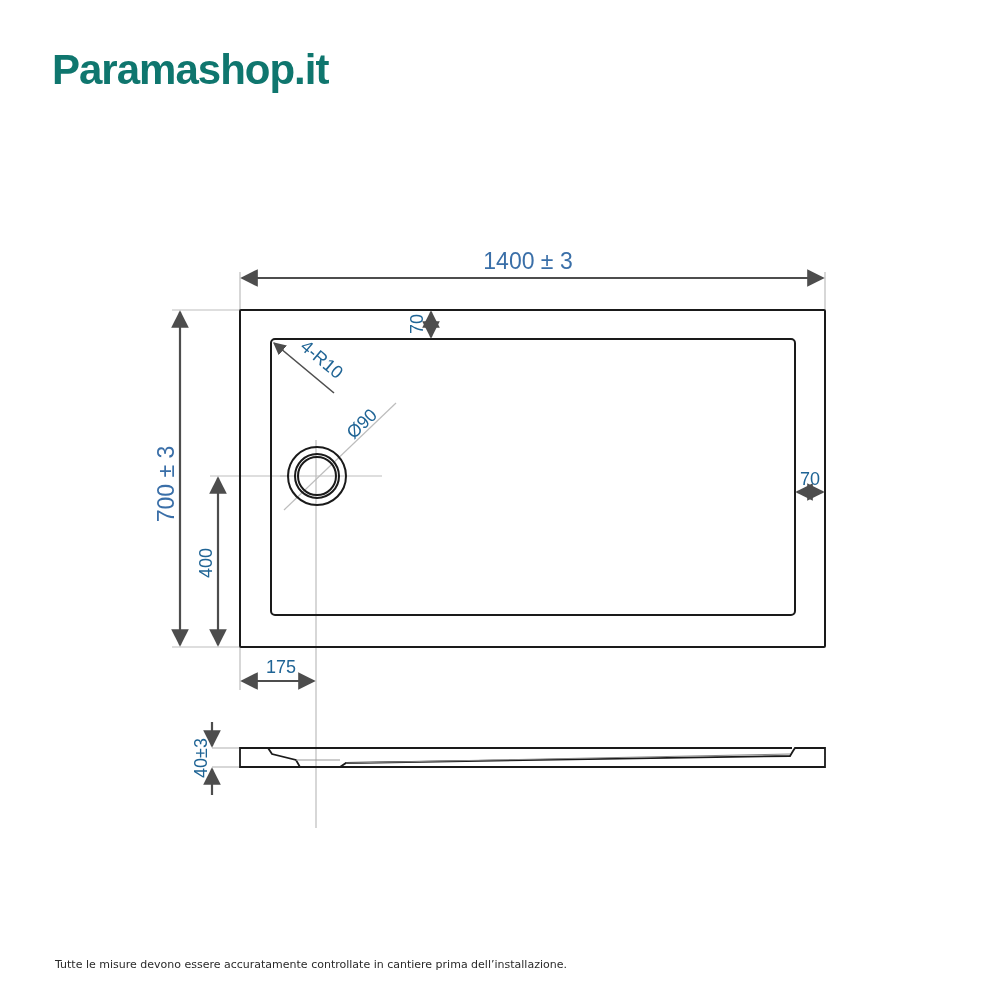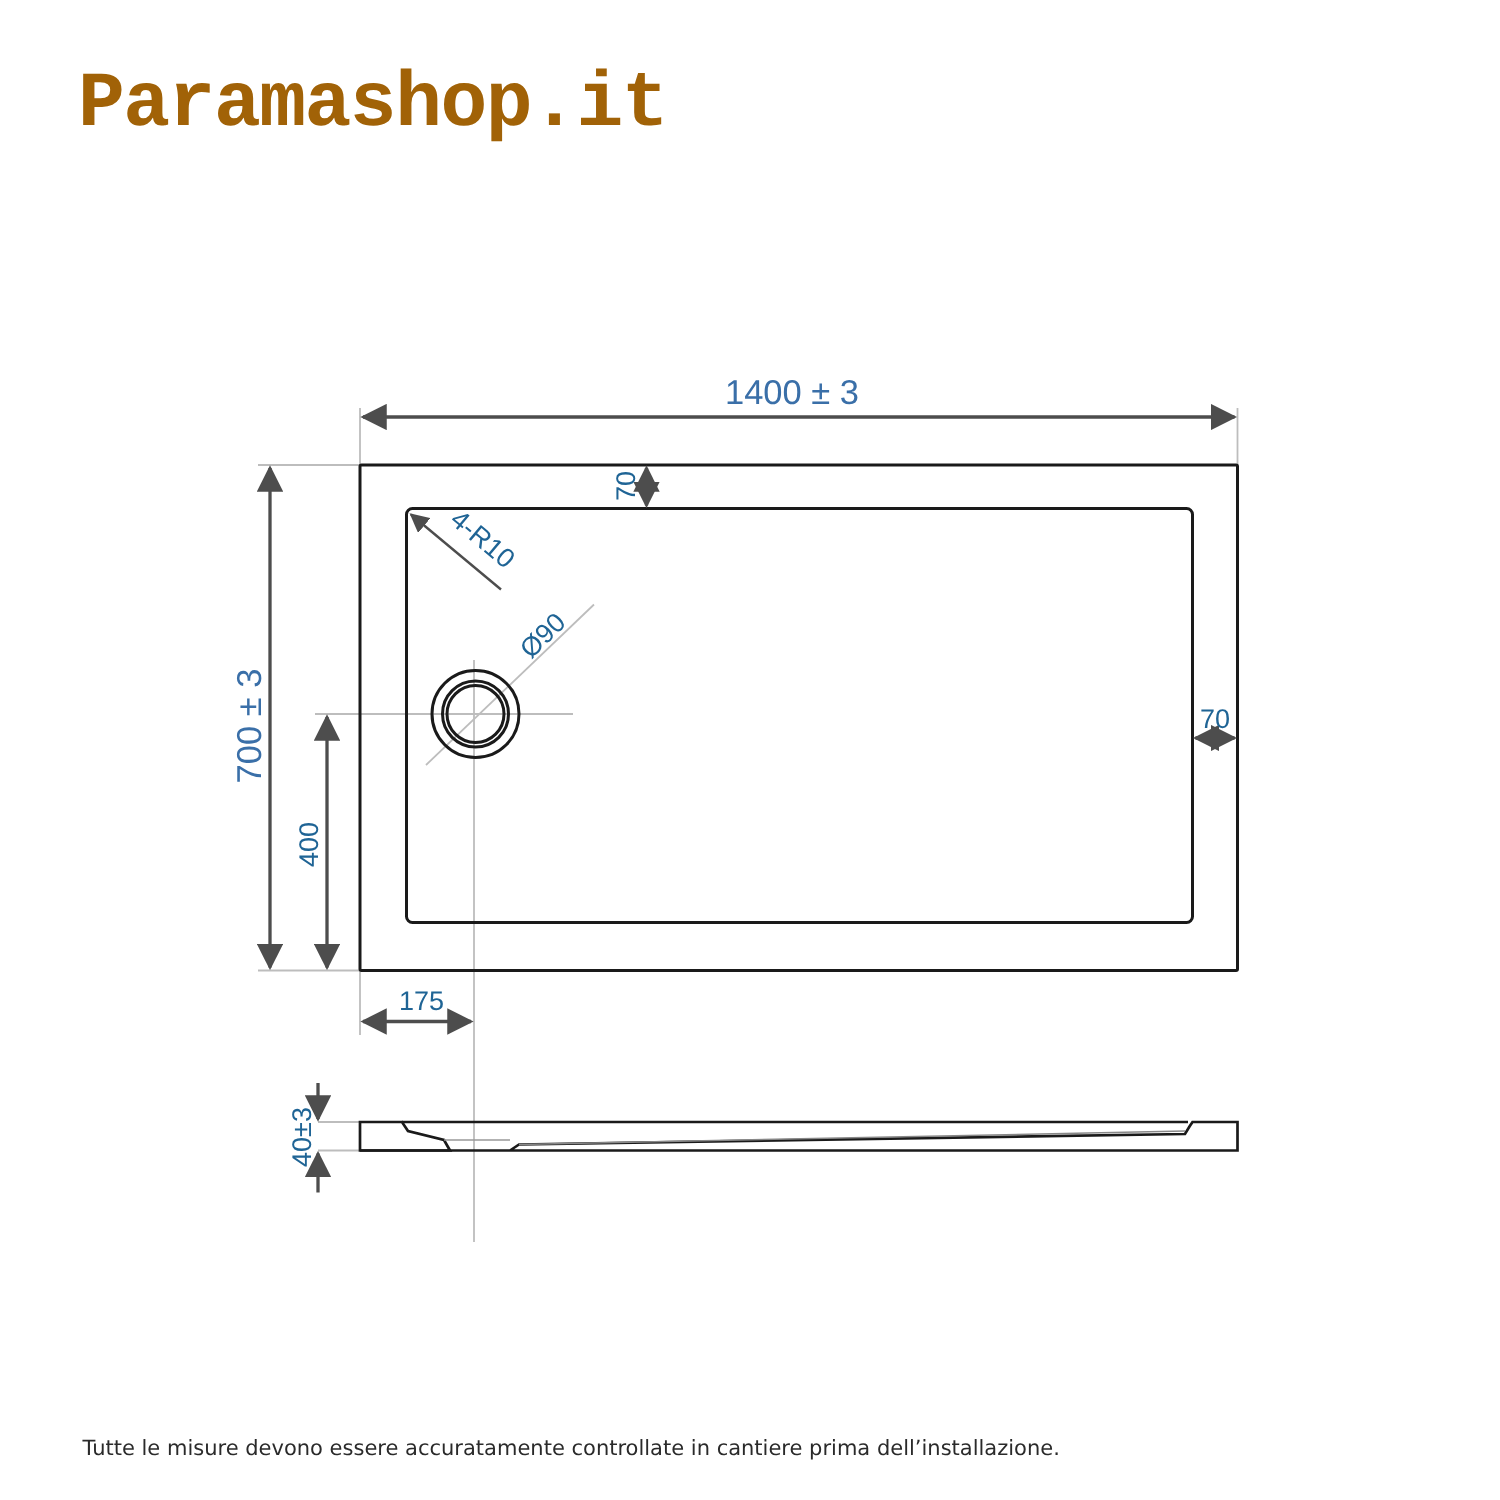--- a/index.html
+++ b/index.html
@@ -1,27 +1,27 @@
 <!DOCTYPE html>
 <html><head>
   <meta charset="utf-8">
   <style>
     html, body { margin: 0; padding: 0; background: #ffffff; }
     body { width: 1000px; height: 1000px; position: relative; overflow: hidden; font-family: "DejaVu Sans", sans-serif; }
     .brand {
       position: absolute; left: 52px; top: 30px;
-      font-family: Liberation Mono, monospace; font-weight: bold;
-      font-size: 52px; letter-spacing: -1px; color: #a16207; line-height: 80px;
+      font-family: Liberation Sans, sans-serif; font-weight: bold;
+      font-size: 42px; letter-spacing: -1px; color: #0f766e; line-height: 80px;
     }
     .drawing { position: absolute; left: 0; top: 0; width: 1000px; height: 1000px; }
     .dimtext { font-family: "Liberation Sans", sans-serif; fill: #3a6fa8; font-size: 23px; }
     .dimtext-sm { font-family: "Liberation Sans", sans-serif; fill: #1f6495; font-size: 18px; }
     .note {
       position: absolute; left: 55px; top: 958px;
-      font-family: "DejaVu Sans", sans-serif; font-size: 14px; color: #2a2a2a;
+      font-family: "DejaVu Sans", sans-serif; font-size: 11px; color: #2a2a2a;
     }
   </style>
 </head>
 <body>
 
 <div class="brand">Paramashop.it</div>
 
 <svg class="drawing" viewBox="0 0 1000 1000" xmlns="http://www.w3.org/2000/svg">
   <defs>
     <marker id="arr" viewBox="0 0 10 10" refX="9" refY="5" markerWidth="8" markerHeight="8" orient="auto-start-reverse">

